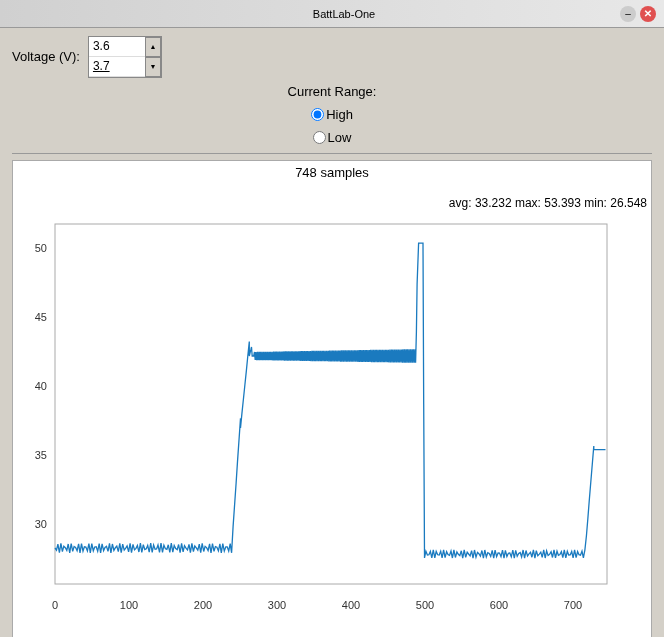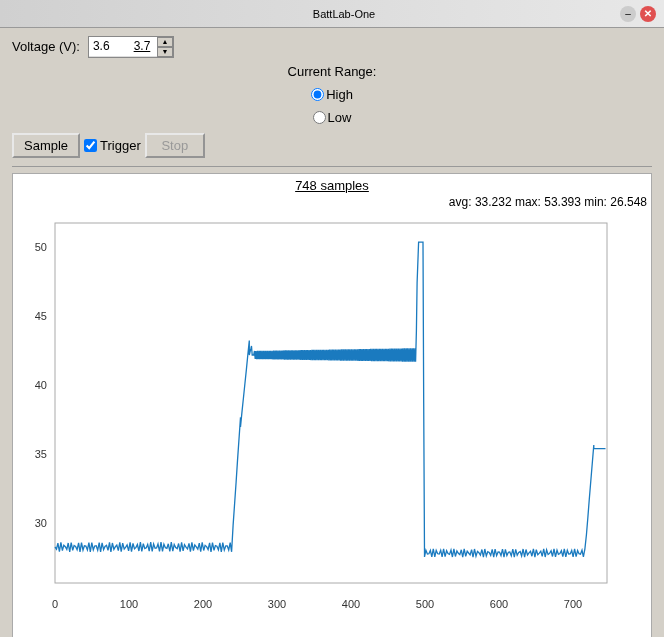--- a/index.html
+++ b/index.html
@@ -53,24 +53,24 @@
       align-items: center;
       gap: 8px;
       margin-bottom: 6px;
     }
     .voltage-label {
       font-size: 13px;
     }
     .voltage-box {
       position: relative;
       display: inline-flex;
-      flex-direction: row;
+      flex-direction: column;
       border: 1px solid #888;
       background: white;
-      width: 86px;
+      width: 74px;
     }
     .voltage-line {
       font-size: 12px;
       padding: 1px 4px 1px 4px;
       border-bottom: 1px solid #ddd;
       line-height: 1.4;
     }
     .voltage-line:last-child { border-bottom: none; }
     .spinner-arrows {
       position: absolute;
@@ -132,22 +132,21 @@
       margin-bottom: 6px;
     }
     .chart-area {
       background: white;
       border: 1px solid #aaa;
       padding: 4px;
     }
     .chart-title {
       text-align: center;
       font-size: 13px;
-      margin-bottom: 2px;
-      text-decoration: underline;
+      margin-bottom: 16px;
     }
     .chart-stats {
       text-align: right;
       font-size: 12px;
       margin-bottom: 4px;
     }
     .chart-wrap {
       position: relative;
     }
     svg.chart {
@@ -185,28 +184,20 @@
     <label class="radio-label">
       <input type="radio" name="current" checked="" style="">
       <span>High</span>
     </label>
     <label class="radio-label">
       <input type="radio" name="current" style="">
       <span>Low</span>
     </label>
   </div>
 
-  <div class="button-row">
-    <button class="btn">Sample</button>
-    <label class="check-label">
-      <input type="checkbox" checked="" style="">
-      <span>Trigger</span>
-    </label>
-    <button class="btn disabled" disabled="">Stop</button>
-  </div>
 
   <hr class="divider">
 
   <div class="chart-area">
     <div class="chart-title">748 samples</div>
     <div class="chart-stats">avg: 33.232  max: 53.393  min: 26.548</div>
     <div class="chart-wrap">
       <svg class="chart" width="620" height="420" viewBox="0 0 620 420">
 
         <text x="30" y="38" font-size="11" text-anchor="end" fill="#333">50</text>

